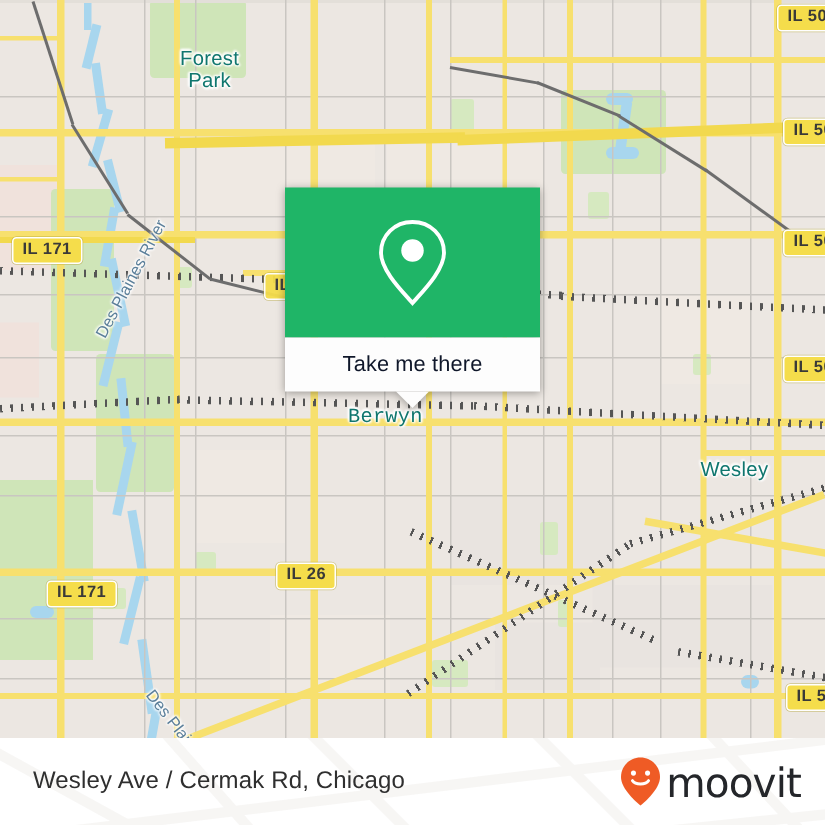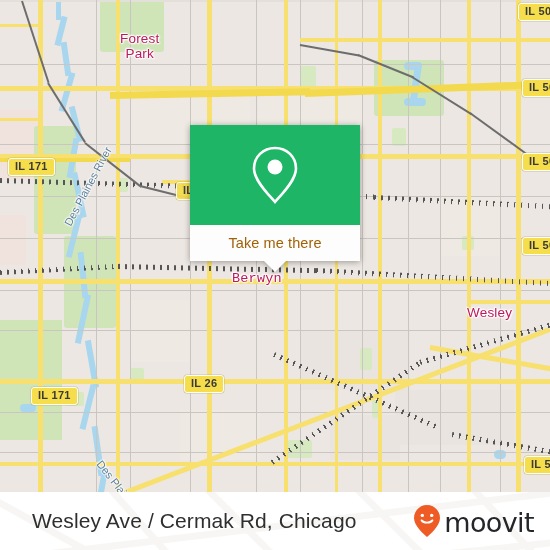--- a/index.html
+++ b/index.html
@@ -38,21 +38,21 @@
   }
   .grayline { position: absolute; background: #c9c6c1; height: 1px; }
 
   
   .maplabel {
     position: absolute; color: #4a4a4a; font-size: 14px;
     text-shadow: 1px 0 1.5px #fff, -1px 0 1.5px #fff, 0 1px 1.5px #fff,
                  0 -1px 1.5px #fff, 1px 1px 1.5px #fff, -1px -1px 1.5px #fff;
     white-space: nowrap; font-family: "Liberation Sans", sans-serif;
   }
-  .citylabel { font-size: 13.5px; color: #be185d; letter-spacing: .2px; }
+  .citylabel { font-size: 13.5px; color: #0f766e; letter-spacing: .2px; }
   .riverlabel {
     font-size: 11px; color: #5b7f9a; font-style: normal;
     text-shadow: 1px 0 1.5px #fff, -1px 0 1.5px #fff, 0 1px 1.5px #fff, 0 -1px 1.5px #fff;
   }
 
   
   .shield {
     position: absolute;
     background: #f5dd4b;
     border: 1.6px solid #ffffff;
@@ -76,21 +76,21 @@
     width: 170px; height: 100px;
     background: #1fb567;
     display: flex; align-items: center; justify-content: center;
   }
   #card-white {
     width: 170px; height: 36px;
     background: #fdfdfd;
     display: flex; align-items: center; justify-content: center;
   }
   #card-label {
-    color: #a16207; font-size: 14.5px; letter-spacing: .1px;
+    color: #0f172a; font-size: 14.5px; letter-spacing: .1px;
   }
   #card-pointer {
     position: absolute; left: 50%; top: 136px;
     width: 0; height: 0; margin-left: -11px;
     border-left: 11px solid transparent;
     border-right: 11px solid transparent;
     border-top: 11px solid #fdfdfd;
   }
 
   
@@ -109,22 +109,22 @@
     background: #ffffff;
     display: flex; align-items: center;
     overflow: hidden;
   }
   #bottombar-watermark {
     position: absolute; left: 0; top: -40px; width: 550px; height: 140px;
     opacity: .5;
   }
   #place-name {
     position: relative; z-index: 2;
-    margin-left: 32px;
-    color: #2f2f2f; font-size: 21px; letter-spacing: .1px;
+    margin-left: 22px;
+    color: #2f2f2f; font-size: 16px; letter-spacing: .1px;
   }
   #logo {
     position: absolute; right: 16px; top: 50%;
     transform: translateY(-50%);
     display: flex; align-items: flex-end; gap: 2px; z-index: 2;
   }
   #logo-text {
     color: #24262a; font-size: 27px; letter-spacing: -.6px;
     font-family: "DejaVu Sans", sans-serif;
   }

